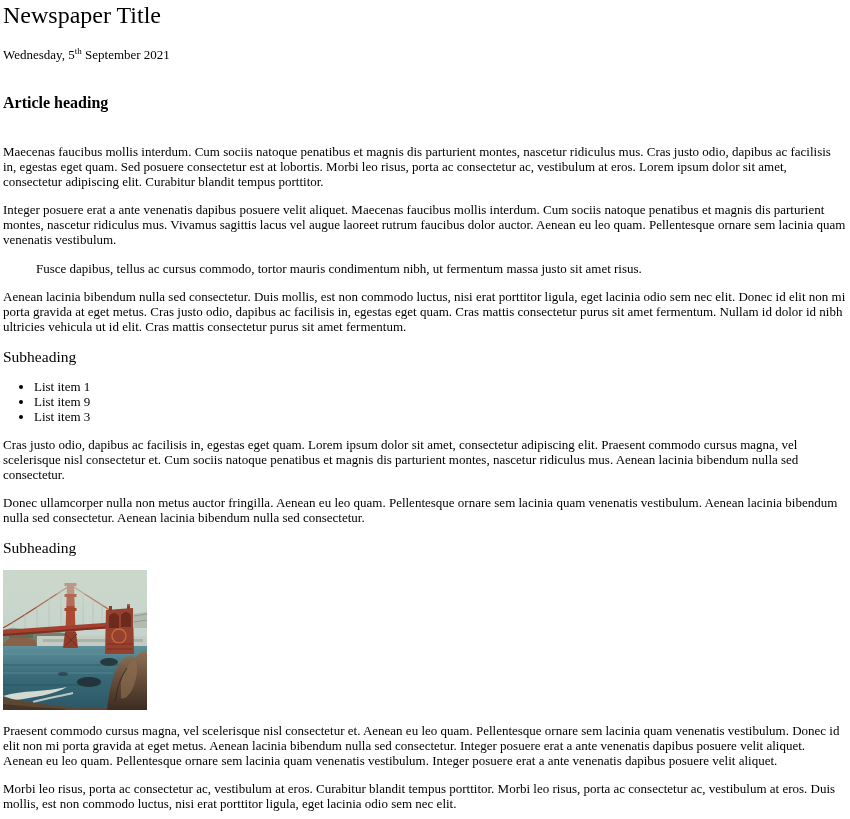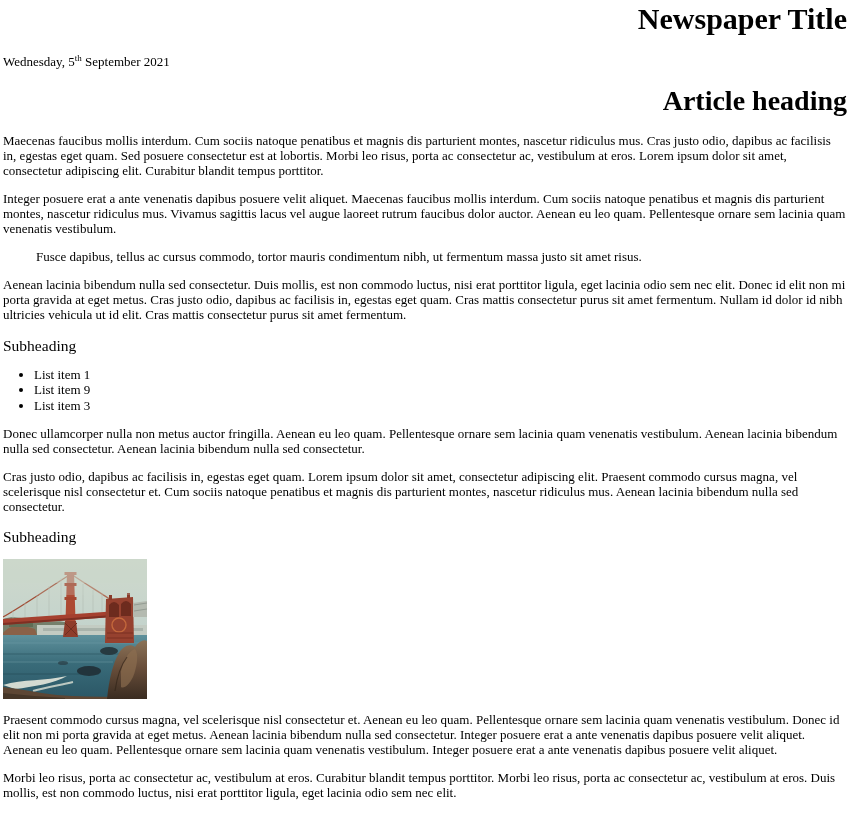--- a/index.html
+++ b/index.html
@@ -5,32 +5,30 @@
   html, body { background: #ffffff; }
   body {
     margin: 2px 3px 0 3px;
     width: 844px;
     font-family: "Liberation Serif", serif;
     font-size: 13px;
     line-height: 1.16;
     color: #000000;
   }
   h1[data-name="page-title"] {
-    font-size: 30px;
+    font-size: 24px;
+    line-height: 1.15;
+    font-weight: normal;
+    margin: 0 0 17px 0;
+  }
+  h2[data-name="article-heading"] {
+    font-size: 16px;
     line-height: 1.15;
     font-weight: bold;
-    margin: 0 0 17px 0;
-    text-align: right;
-  }
-  h2[data-name="article-heading"] {
-    font-size: 28px;
-    line-height: 1.15;
-    font-weight: bold;
-    margin: 16px 0;
-    text-align: right;
+    margin: 32px 0;
   }
   h3.subheading {
     font-size: 15.5px;
     line-height: 1.15;
     font-weight: normal;
     margin: 14px 0 13px 0;
   }
   p { margin: 13px 0; }
   p[data-name="date-line"] sup {
     font-size: 9px;
@@ -71,23 +69,23 @@
   <p data-name="article-paragraph-3">Aenean lacinia bibendum nulla sed consectetur. Duis mollis, est non commodo luctus, nisi erat porttitor ligula, eget lacinia odio sem nec elit. Donec id elit non mi porta gravida at eget metus. Cras justo odio, dapibus ac facilisis in, egestas eget quam. Cras mattis consectetur purus sit amet fermentum. Nullam id dolor id nibh ultricies vehicula ut id elit. Cras mattis consectetur purus sit amet fermentum.</p>
 
   <h3 class="subheading" data-name="subheading-1">Subheading</h3>
 
   <ul data-name="bullet-list">
     <li data-name="list-item-1">List item 1</li>
     <li data-name="list-item-2">List item 9</li>
     <li data-name="list-item-3">List item 3</li>
   </ul>
 
+  <p data-name="article-paragraph-4">Cras justo odio, dapibus ac facilisis in, egestas eget quam. Lorem ipsum dolor sit amet, consectetur adipiscing elit. Praesent commodo cursus magna, vel scelerisque nisl consectetur et. Cum sociis natoque penatibus et magnis dis parturient montes, nascetur ridiculus mus. Aenean lacinia bibendum nulla sed consectetur.</p>
+
   <p data-name="article-paragraph-5">Donec ullamcorper nulla non metus auctor fringilla. Aenean eu leo quam. Pellentesque ornare sem lacinia quam venenatis vestibulum. Aenean lacinia bibendum nulla sed consectetur. Aenean lacinia bibendum nulla sed consectetur.</p>
-
-  <p data-name="article-paragraph-4">Cras justo odio, dapibus ac facilisis in, egestas eget quam. Lorem ipsum dolor sit amet, consectetur adipiscing elit. Praesent commodo cursus magna, vel scelerisque nisl consectetur et. Cum sociis natoque penatibus et magnis dis parturient montes, nascetur ridiculus mus. Aenean lacinia bibendum nulla sed consectetur.</p>
 
   <h3 class="subheading" data-name="subheading-2">Subheading</h3>
 
   <figure data-name="article-figure">
     <svg width="144" height="140" viewBox="0 0 144 140" data-name="golden-gate-bridge-photo" role="img">
       <defs>
         <linearGradient id="sky" x1="0" y1="0" x2="0" y2="1">
           <stop offset="0" stop-color="#cfd9cc"></stop>
           <stop offset="1" stop-color="#c2d2cc"></stop>
         </linearGradient>

